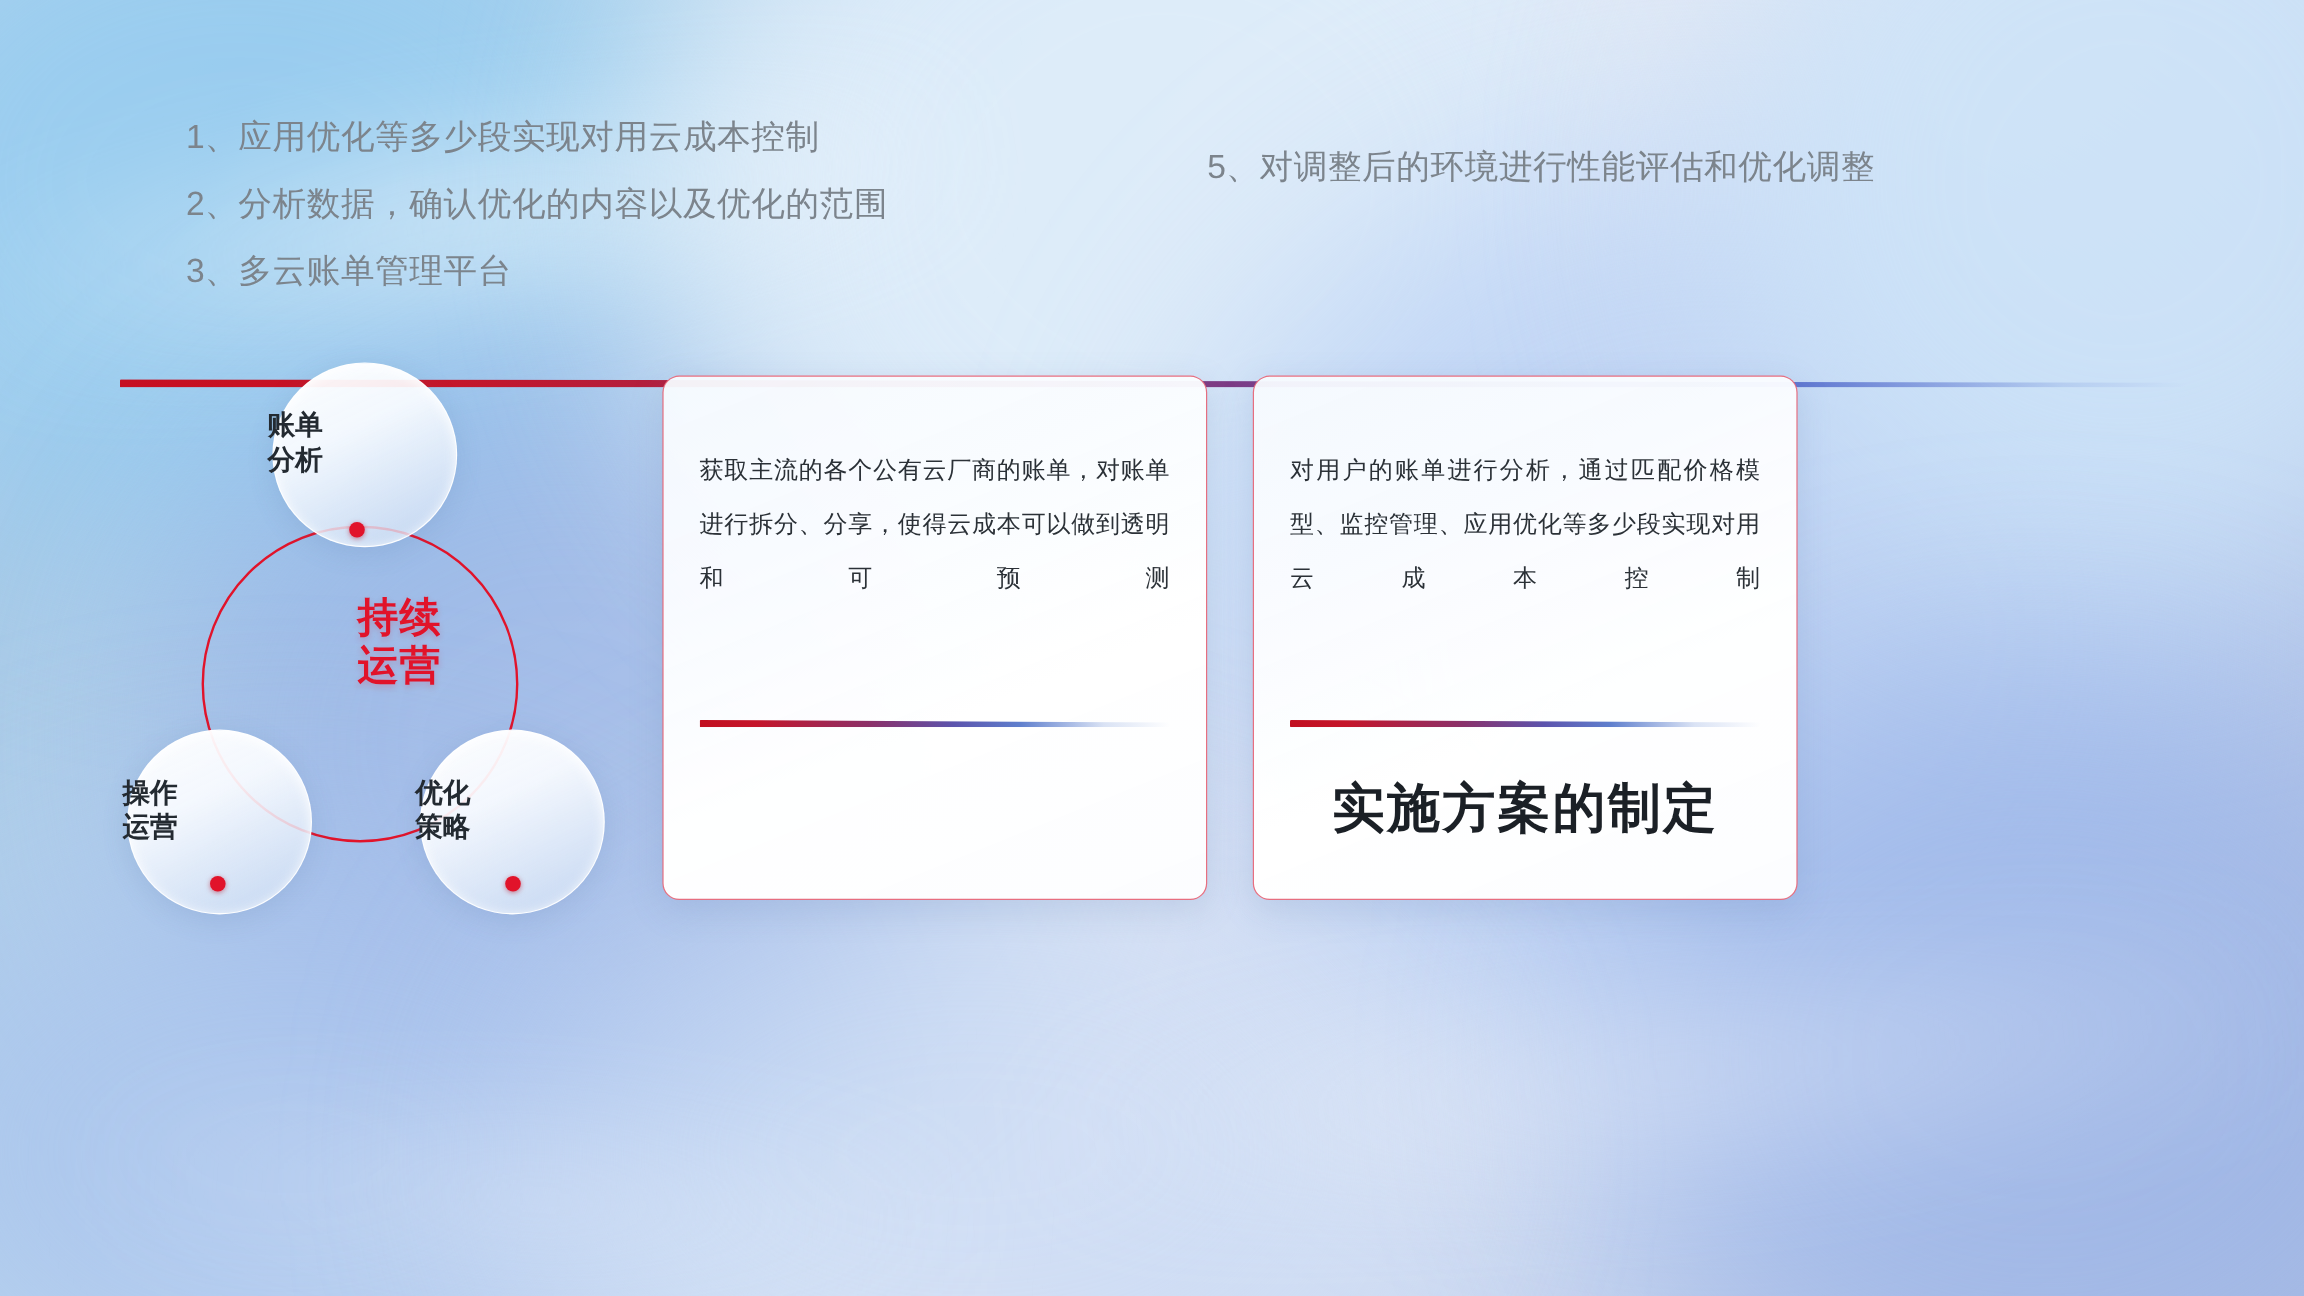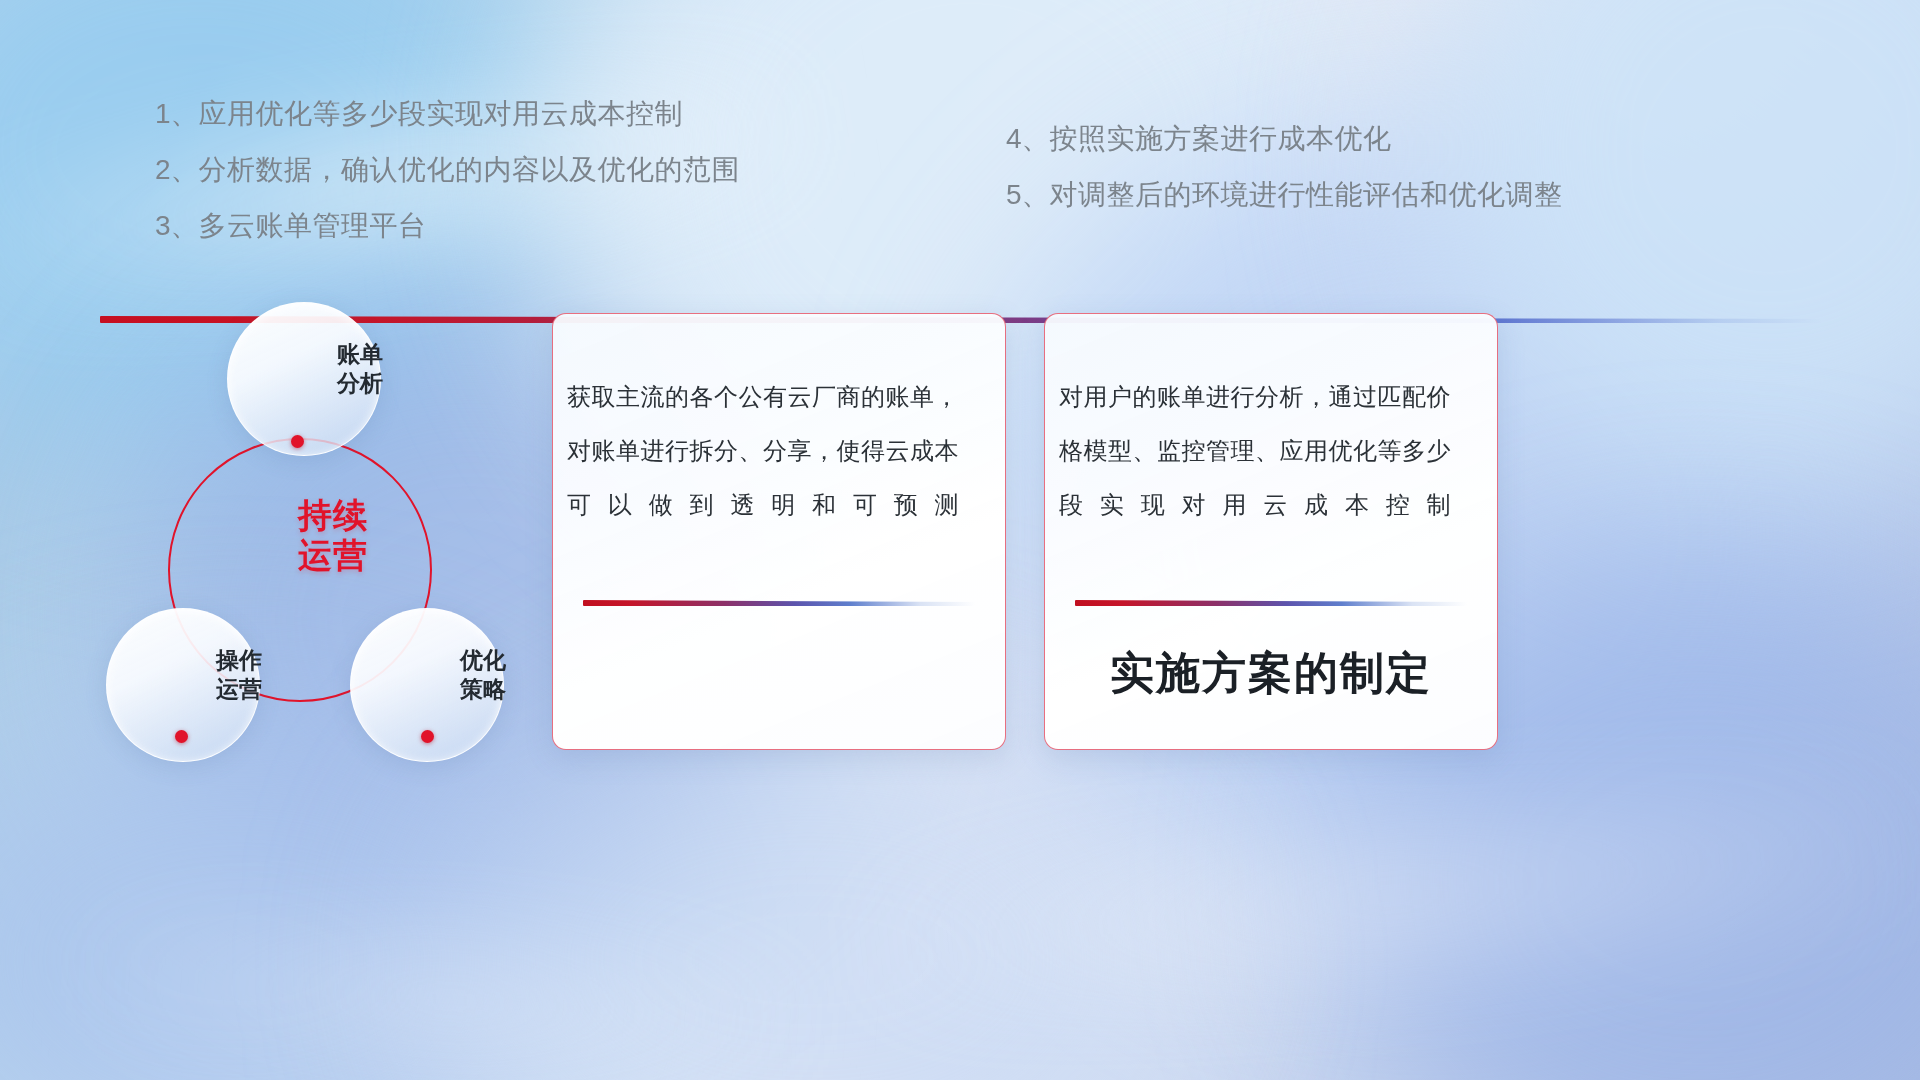--- a/index.html
+++ b/index.html
@@ -65,21 +65,21 @@
   }
   #c-top{left:147px;top:12px;width:152px;height:152px;}
   #c-bl{left:26px;top:318px;width:152px;height:152px;}
   #c-br{left:270px;top:318px;width:152px;height:152px;}
   #ring{
     left:88px;top:148px;width:260px;height:260px;
     border:2.6px solid #e1132a;background:transparent;
     box-shadow:0 0 0 0 rgba(0,0,0,0);
   }
   .vlabel{
-    position:absolute;text-align:right;font-weight:bold;color:#232a31;
+    position:absolute;text-align:left;font-weight:bold;color:#232a31;
     font-size:23px;line-height:1.25;width:160px;
   }
   #lbl-top{left:143px;top:50px;}
   #lbl-bl{left:22px;top:356px;}
   #lbl-br{left:266px;top:356px;}
   #lbl-center{
     position:absolute;left:148px;top:205px;width:140px;text-align:right;
     color:#e1132a;font-weight:bold;font-size:34px;line-height:1.18;
     letter-spacing:1px;
     text-shadow:0 2px 5px rgba(225,19,42,.22);
@@ -95,22 +95,22 @@
     position:absolute;top:313px;width:452px;height:435px;
     border-radius:14px;
     border:1.4px solid rgba(226,70,92,.78);
     background:linear-gradient(158deg,rgba(246,250,254,.96) 0%,rgba(250,252,255,.97) 30%,rgba(255,255,255,.99) 62%,rgba(252,253,255,1) 100%);
     box-shadow:0 8px 28px rgba(90,120,170,.18);
     overflow:hidden;
   }
   #card-1{left:552px;}
   #card-2{left:1044px;}
   .card-body{
-    position:absolute;left:14px;top:56px;width:392px;
-    color:#2b3137;font-size:24px;line-height:2.25;
+    position:absolute;left:30px;top:56px;width:392px;
+    color:#2b3137;font-size:20px;line-height:2.25;
     text-align:justify;text-align-last:justify;letter-spacing:.4px;
   }
   .card-rule{
     position:absolute;left:30px;top:286px;width:392px;height:6px;border-radius:1px;
     background:linear-gradient(90deg,#c10f20 0%,#c5152a 12%,#8c3068 36%,#5c54ad 54%,#5f7fcd 68%,rgba(150,175,225,.35) 86%,rgba(255,255,255,0) 100%);
     clip-path:polygon(0 0,100% 35%,100% 100%,0 100%);
   }
   .card-title{
     position:absolute;left:30px;top:330px;width:392px;text-align:center;
     color:#1b2026;font-weight:bold;font-size:44px;letter-spacing:2px;
@@ -140,23 +140,20 @@
   </div>
   <div class="list-item">
     <span class="li-num">2、</span><span>分析数据，确认优化的内容以及优化的范围</span>
   </div>
   <div class="list-item">
     <span class="li-num">3、</span><span>多云账单管理平台</span>
   </div>
 </div>
 
 <div class="list" id="list-right">
-  <div class="list-item">
-    <span class="li-num">4、</span><span>按照实施方案进行成本优化</span>
-  </div>
   <div class="list-item">
     <span class="li-num">5、</span><span>对调整后的环境进行性能评估和优化调整</span>
   </div>
 </div>
 
 <div id="divider"></div>
 
 <div id="venn">
   <div class="vcircle" id="ring"></div>
 

